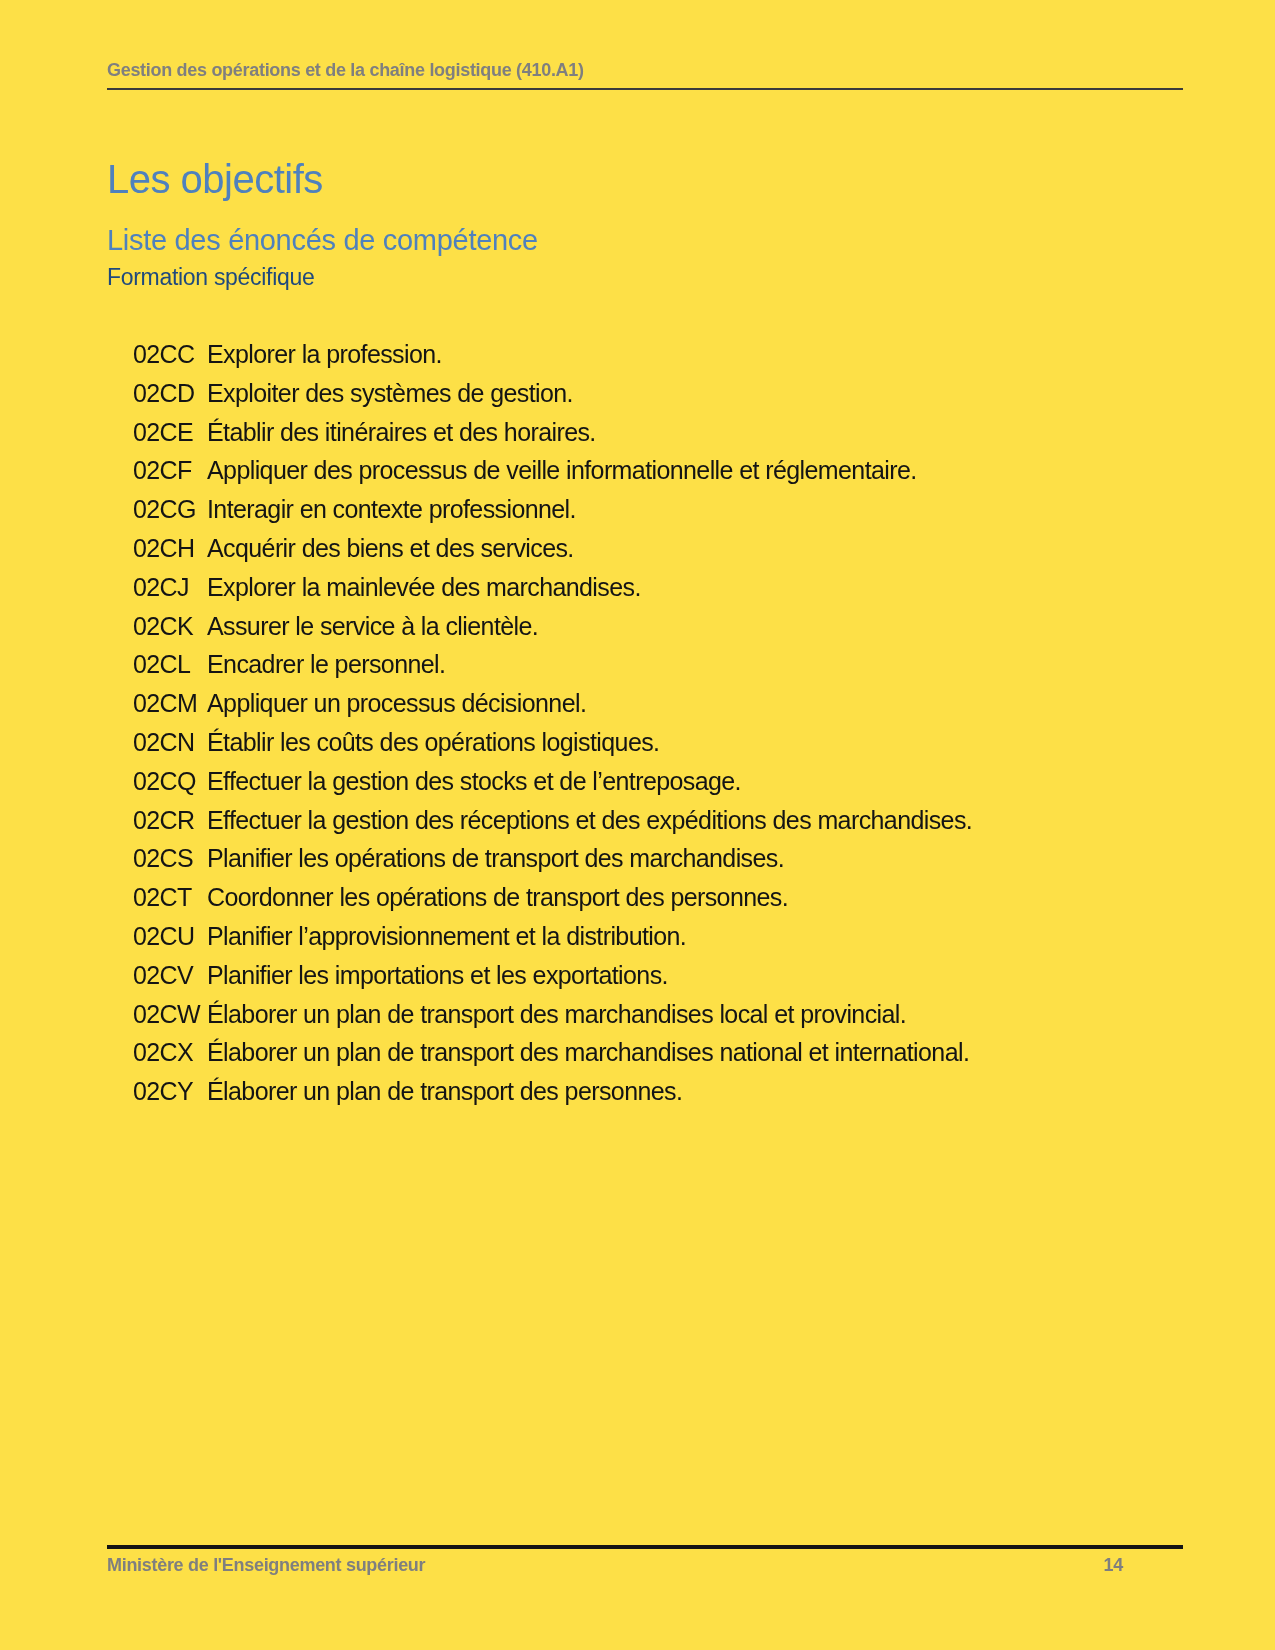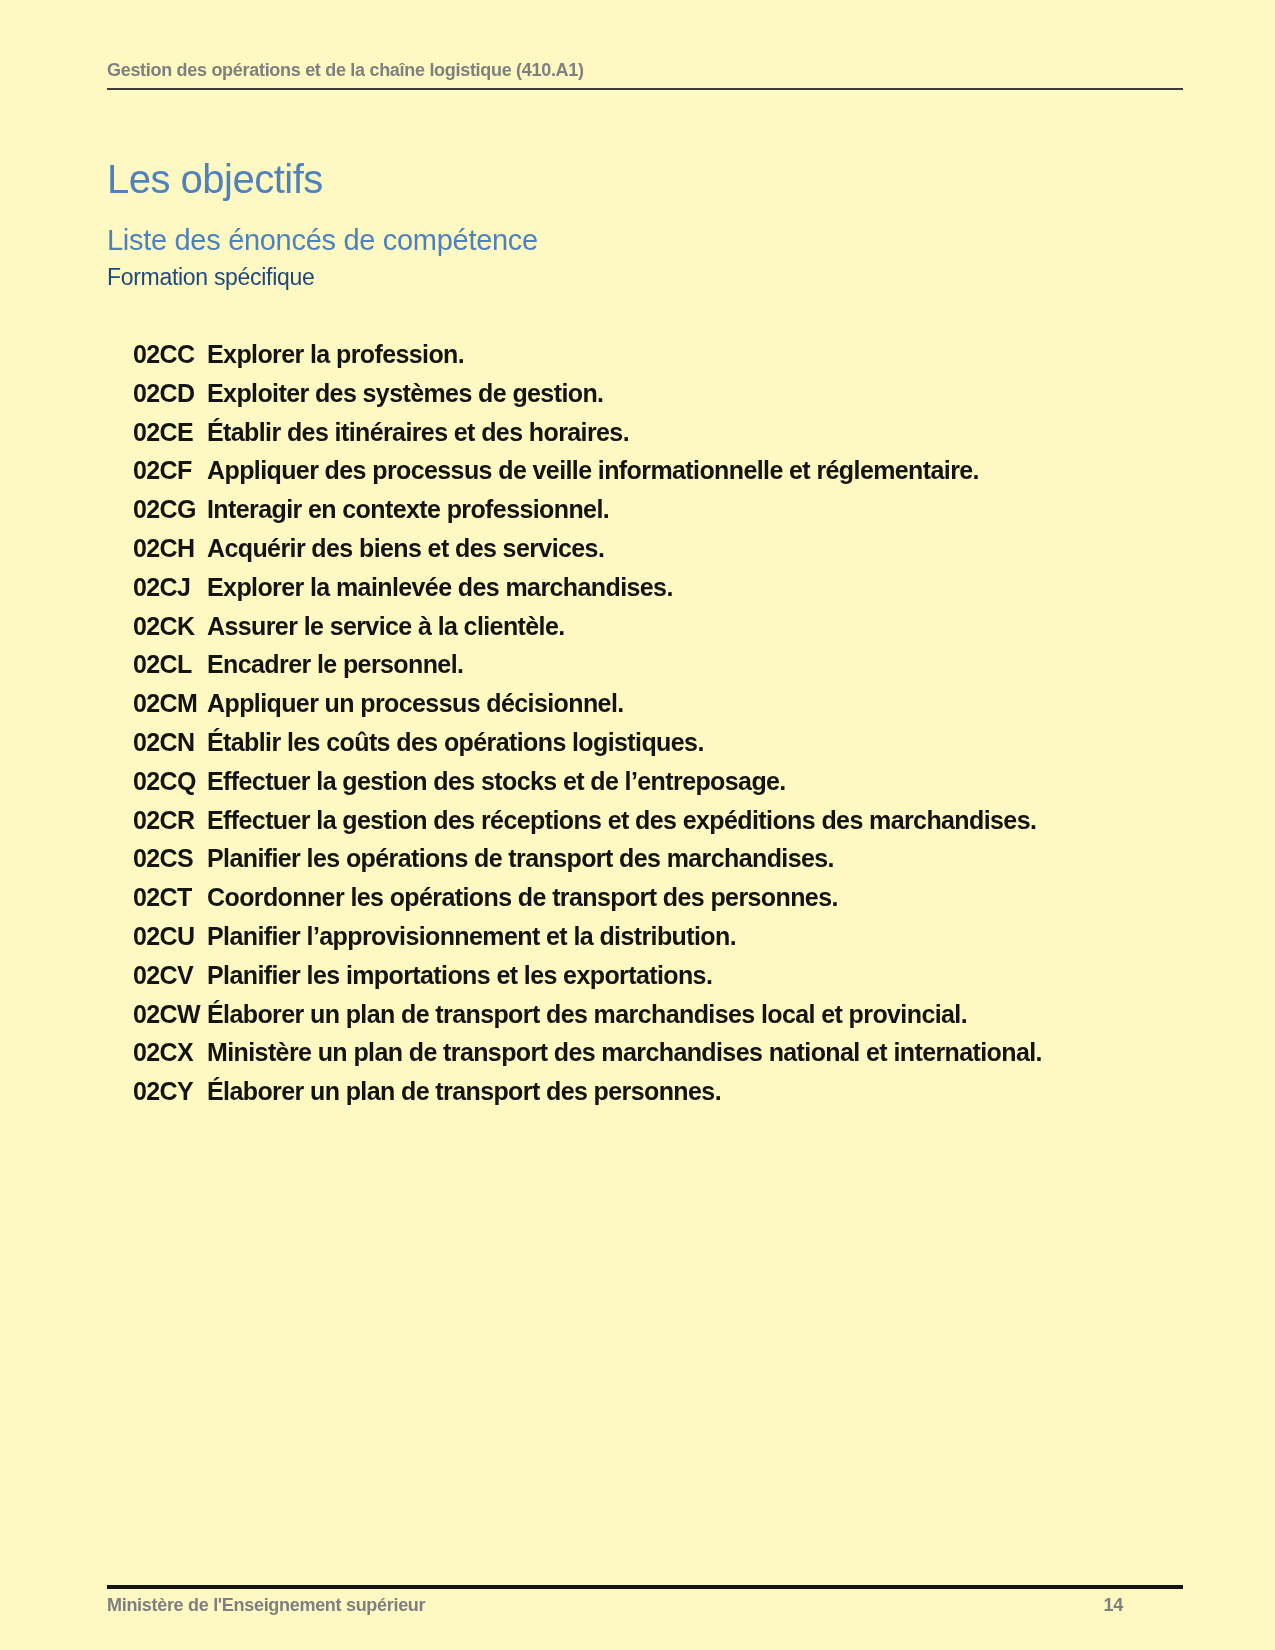--- a/index.html
+++ b/index.html
@@ -4,21 +4,21 @@
 <style>
   html, body {
     margin: 0;
     padding: 0;
     background: #ffffff;
   }
   .page {
     position: relative;
     width: 1275px;
     height: 1650px;
-    background: #fef9c3;
+    background: #fde047;
     font-family: "Liberation Sans", sans-serif;
     overflow: hidden;
   }
   
   .header {
     position: absolute;
     left: 107px;
     top: 60px;
     width: 1076px;
     border-bottom: 2px solid #3b3b3b;
@@ -70,41 +70,39 @@
   }
   .competency-row {
     display: flex;
     align-items: baseline;
     height: 38.8px;
     font-size: 25px;
     color: #141414;
     letter-spacing: -0.6px;
     line-height: 38.8px;
     white-space: nowrap;
-    font-weight: bold;
   }
   .competency-code {
     flex: 0 0 74px;
   }
   .competency-label {
     flex: 1 1 auto;
     margin-top: 17px;
   }
   
   .footer {
     position: absolute;
     left: 107px;
     top: 1545px;
     width: 1076px;
     border-top: 4px solid #141414;
     padding-top: 6px;
     display: flex;
     justify-content: space-between;
     align-items: flex-start;
-    margin-top: 40px;
   }
   .footer-text, .page-number {
     font-size: 18px;
     font-weight: bold;
     color: #7f7f7f;
     letter-spacing: -0.3px;
   }
   .page-number {
     padding-right: 60px;
   }
@@ -212,21 +210,21 @@
         <span class="competency-label">Planifier les importations et les exportations.</span>
       </li>
 
       <li class="competency-row">
         <span class="competency-code">02CW</span>
         <span class="competency-label">Élaborer un plan de transport des marchandises local et provincial.</span>
       </li>
 
       <li class="competency-row">
         <span class="competency-code">02CX</span>
-        <span class="competency-label">Ministère un plan de transport des marchandises national et international.</span>
+        <span class="competency-label">Élaborer un plan de transport des marchandises national et international.</span>
       </li>
 
       <li class="competency-row">
         <span class="competency-code">02CY</span>
         <span class="competency-label">Élaborer un plan de transport des personnes.</span>
       </li>
     </ul>
 
   <div class="footer">
     <span class="footer-text">Ministère de l'Enseignement supérieur</span>

